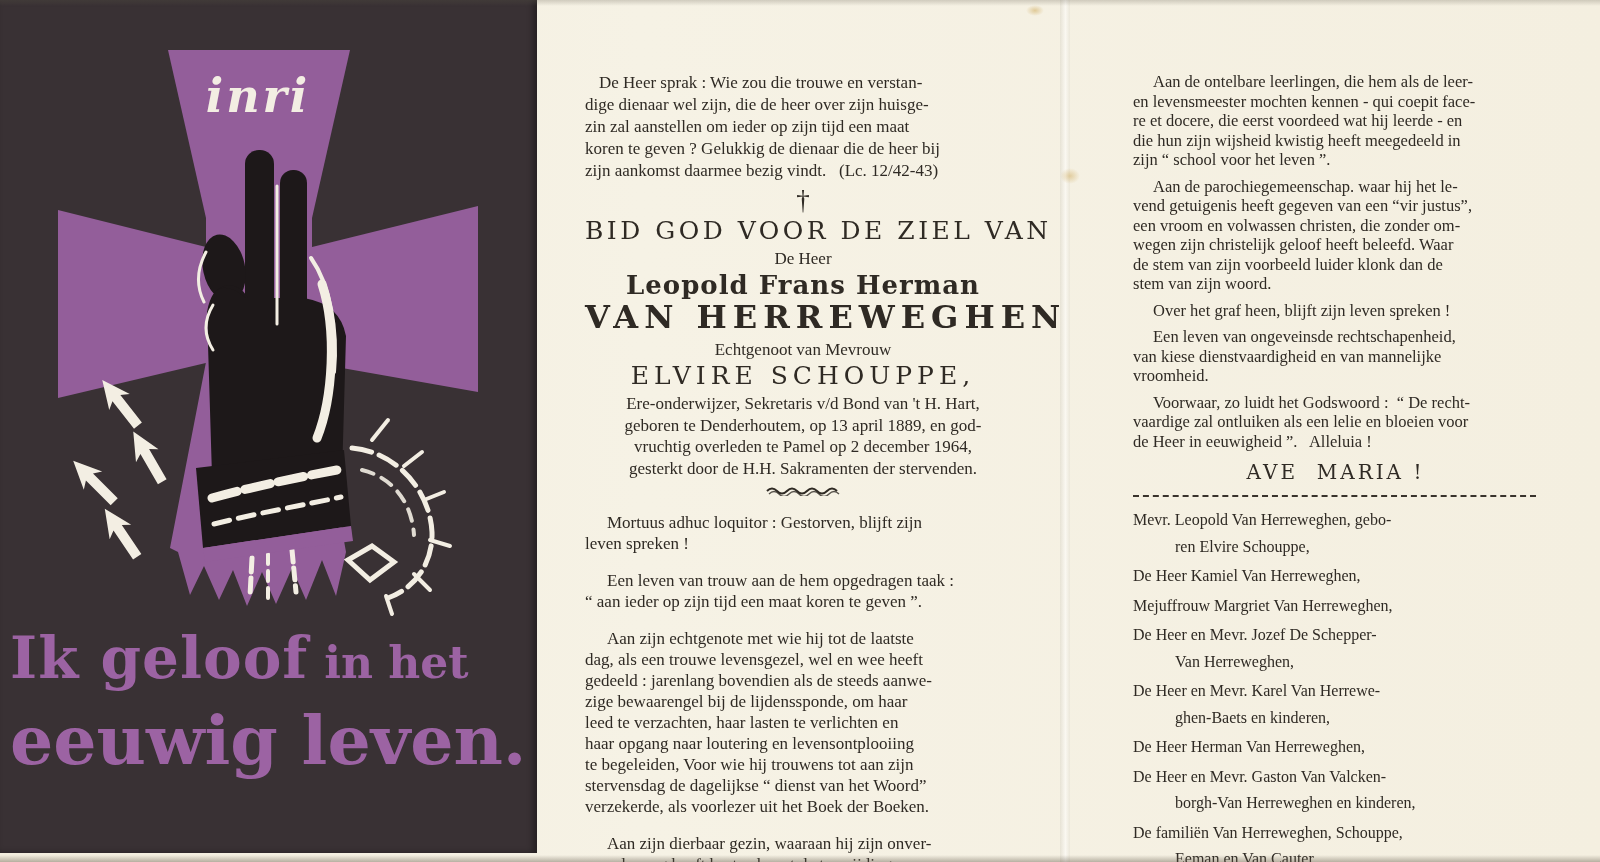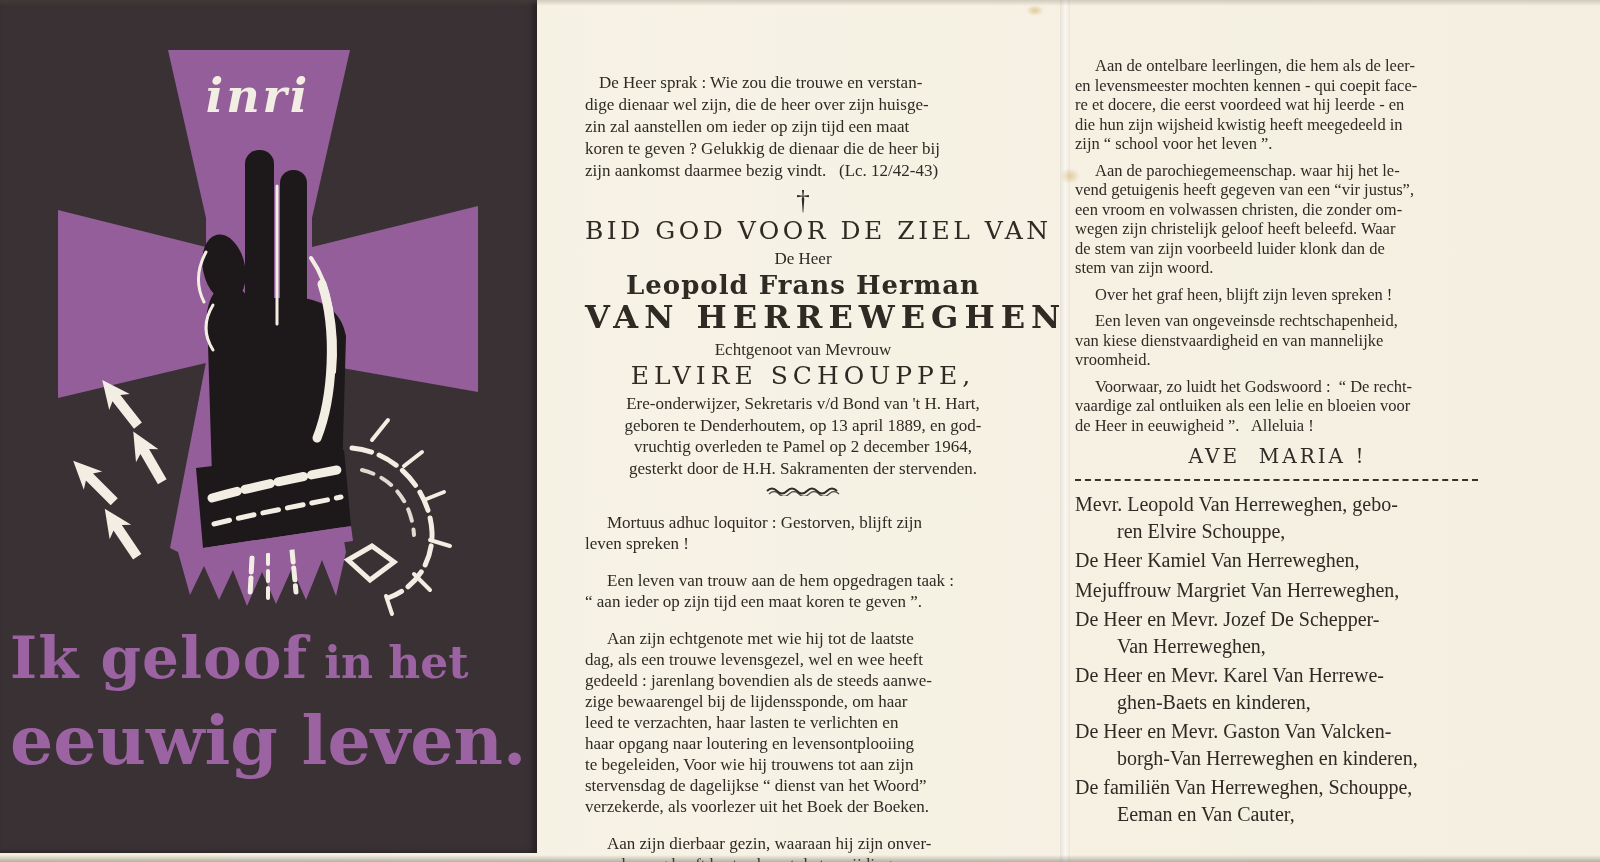--- a/index.html
+++ b/index.html
@@ -19,22 +19,22 @@
   .artwork { position:absolute; left:0; top:0; }
   .motto { position:absolute; left:10px; top:622px; width:505px;
     color:#9c63a3; font-family:"DejaVu Serif",serif; font-weight:bold; }
   .motto-l1 { font-size:58px; line-height:72px; letter-spacing:1px; white-space:nowrap; }
   .motto-l1 .small { font-size:44px; margin-left:16px; letter-spacing:0; }
   .motto-l2 { font-size:68px; line-height:82px; letter-spacing:0px; white-space:nowrap; }
 
   
   .panel-middle { position:absolute; left:537px; top:16px; width:528px; height:862px;
     box-sizing:border-box; padding:56px 44px 0 48px; }
-  .panel-right { position:absolute; left:1007px; top:0; width:535px; height:858px;
-    box-sizing:border-box; padding:56px 62px 0 68px; }
+  .panel-right { position:absolute; left:1065px; top:0; width:535px; height:858px;
+    box-sizing:border-box; padding:72px 62px 0 68px; }
   .fold { position:absolute; left:1060px; top:0; width:10px; height:862px; z-index:30; pointer-events:none;
     background:linear-gradient(90deg, rgba(0,0,0,.06), rgba(255,255,255,.5) 55%, rgba(0,0,0,.04)); }
   .stain { position:absolute; border-radius:50%; z-index:31; pointer-events:none; }
   .stain-1 { left:1026px; top:5px;  width:18px; height:11px;
     background:radial-gradient(ellipse, rgba(206,170,92,.55), transparent 70%); }
   .stain-2 { left:1060px; top:168px; width:20px; height:16px;
     background:radial-gradient(ellipse, rgba(206,170,92,.5), transparent 70%); }
 
   
   .ml { white-space:pre-line; }
@@ -51,21 +51,21 @@
   .h-spouse { text-align:center; font-family:"DejaVu Serif",serif; font-size:25px; line-height:29px;
     letter-spacing:5px; margin-top:1px; white-space:nowrap; }
   .bio { font-size:17px; line-height:21.5px; text-align:center; margin-top:3px; }
   .squiggle { display:block; margin:5px auto 0 auto; }
   .para { font-size:17px; line-height:21px; text-indent:22px; margin-top:16px; text-align:left; }
 
   .para-r { font-size:16.5px; line-height:19.5px; text-indent:20px; margin-top:7px; text-align:left; }
   .para-r:first-child { margin-top:0; }
   .ave { text-align:center; font-size:20px; letter-spacing:3px; margin-top:9px; font-family:"DejaVu Serif",serif; }
   .rule-dashed { border:0; border-top:2.5px dashed #39332c; margin:11px 2px 10px 0; }
-  .relative-item { font-size:20px; line-height:26.5px; padding-left:42px; text-indent:-42px; margin-top:3px; }
+  .relative-item { font-size:16px; line-height:26.5px; padding-left:42px; text-indent:-42px; margin-top:3px; }
 </style>
 </head>
 <body>
 
 <div class="page">
 
   <div class="panel-left">
     <svg class="artwork" width="537" height="630" viewBox="0 0 537 630">
 
       <g fill="#935e9a">
@@ -198,20 +198,21 @@
     <div class="ave">AVE&nbsp;&nbsp;MARIA !</div>
     <hr class="rule-dashed">
     <div class="relative-item ml">Mevr. Leopold Van Herreweghen, gebo-
 ren Elvire Schouppe,</div>
     <div class="relative-item ml">De Heer Kamiel Van Herreweghen,</div>
     <div class="relative-item ml">Mejuffrouw Margriet Van Herreweghen,</div>
     <div class="relative-item ml">De Heer en Mevr. Jozef De Schepper-
 Van Herreweghen,</div>
     <div class="relative-item ml">De Heer en Mevr. Karel Van Herrewe-
 ghen-Baets en kinderen,</div>
+    <div class="relative-item ml">De Heer Herman Van Herreweghen,</div>
     <div class="relative-item ml">De Heer en Mevr. Gaston Van Valcken-
 borgh-Van Herreweghen en kinderen,</div>
     <div class="relative-item ml">De familiën Van Herreweghen, Schouppe,
 Eeman en Van Cauter,</div>
 
   </div>
 
   <div class="fold"></div>
   <div class="stain stain-1"></div>
   <div class="stain stain-2"></div>

